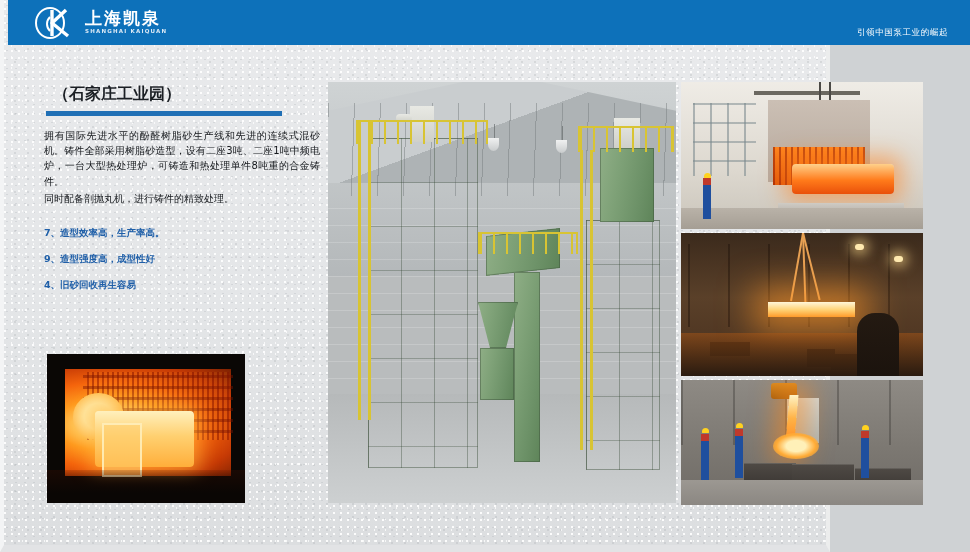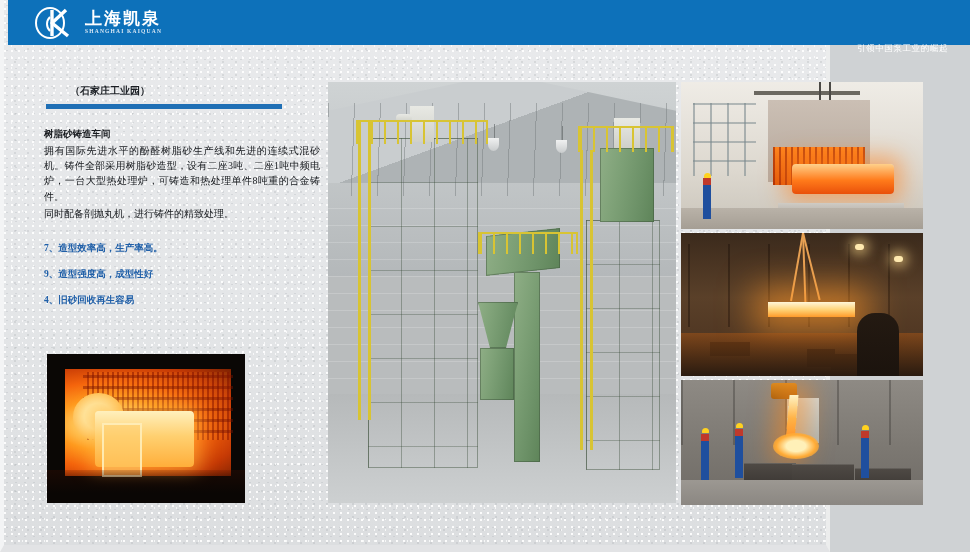--- a/index.html
+++ b/index.html
@@ -15,21 +15,20 @@
       radial-gradient(circle at 12% 28%, rgba(255,255,255,.9) 0 1px, transparent 1px),
       radial-gradient(circle at 37% 61%, rgba(160,165,170,.25) 0 1px, transparent 1px),
       radial-gradient(circle at 68% 18%, rgba(255,255,255,.75) 0 1px, transparent 1px),
       radial-gradient(circle at 84% 77%, rgba(150,155,160,.22) 0 1px, transparent 1px),
       linear-gradient(#e9eaec,#e4e6e8 55%,#dcdee0);
     background-size:7px 7px,9px 9px,11px 11px,13px 13px,100% 100%;
     box-sizing:border-box;
     border-left:4px solid #f3f4f5;
     border-right:4px solid #eceded;
     border-bottom:7px solid #e2e3e5;
-    font-family:Liberation Serif, serif;
   }
 
   
   .header{
     position:absolute;left:4px;top:0;width:962px;height:45px;
     background:#0d71ba;
   }
   .logo{
     position:absolute;left:24px;top:6px;height:33px;
     display:flex;align-items:center;gap:7px;
@@ -38,33 +37,33 @@
   .logo-text{display:flex;flex-direction:column;justify-content:center;line-height:1;}
   .logo-cn{
     color:#ffffff;font-size:17px;font-weight:bold;letter-spacing:2px;
     white-space:nowrap;
   }
   .logo-en{
     color:#d9e8f5;font-size:5.5px;font-weight:bold;letter-spacing:1.2px;
     margin-top:2px;white-space:nowrap;
   }
   .slogan{
-    position:absolute;right:22px;top:43px;
+    position:absolute;right:22px;top:27px;
     color:#ffffff;font-size:8.5px;letter-spacing:.6px;white-space:nowrap;
   }
 
   
   .title-block{position:absolute;left:42px;top:84px;width:262px;}
   .title-row{display:flex;align-items:baseline;white-space:nowrap;}
   .title-main{
     font-size:22px;font-weight:bold;color:#14181c;letter-spacing:1px;
     text-shadow:0 1px 0 rgba(255,255,255,.55);
   }
   .title-sub{
-    font-size:10px;font-weight:bold;color:#1b1f24;margin-left:24px;
+    font-size:16px;font-weight:bold;color:#1b1f24;margin-left:7px;
   }
   .title-bar{
     margin-top:6px;width:236px;height:5px;background:#1f6fb5;
   }
 
   .body-block{position:absolute;left:40px;top:128px;width:276px;}
   .body-head{
     font-size:9.5px;font-weight:bold;color:#16191d;margin-bottom:2px;
   }
   .body-p{
@@ -275,21 +274,20 @@
   </div>
 
   <div class="title-block">
     <div class="title-row">
       <span class="title-sub">（石家庄工业园）</span>
     </div>
     <div class="title-bar"></div>
   </div>
 
   <div class="body-block">
-    <div class="body-head">树脂砂铸造车间</div>
     <p class="body-p">拥有国际先进水平的酚醛树脂砂生产线和先进的连续式混砂机。铸件全部采用树脂砂造型，设有二座3吨、二座1吨中频电炉，一台大型热处理炉，可铸造和热处理单件8吨重的合金铸件。</p>
     <p class="body-p">同时配备剖抛丸机，进行铸件的精致处理。</p>
     <div class="body-gap"></div>
     <div class="body-gap"></div>
     <p class="bullet">7、造型效率高，生产率高。</p>
     <p class="bullet">9、造型强度高，成型性好</p>
     <p class="bullet">4、旧砂回收再生容易</p>
   </div>
 
   <div class="photo ph-furnace">

